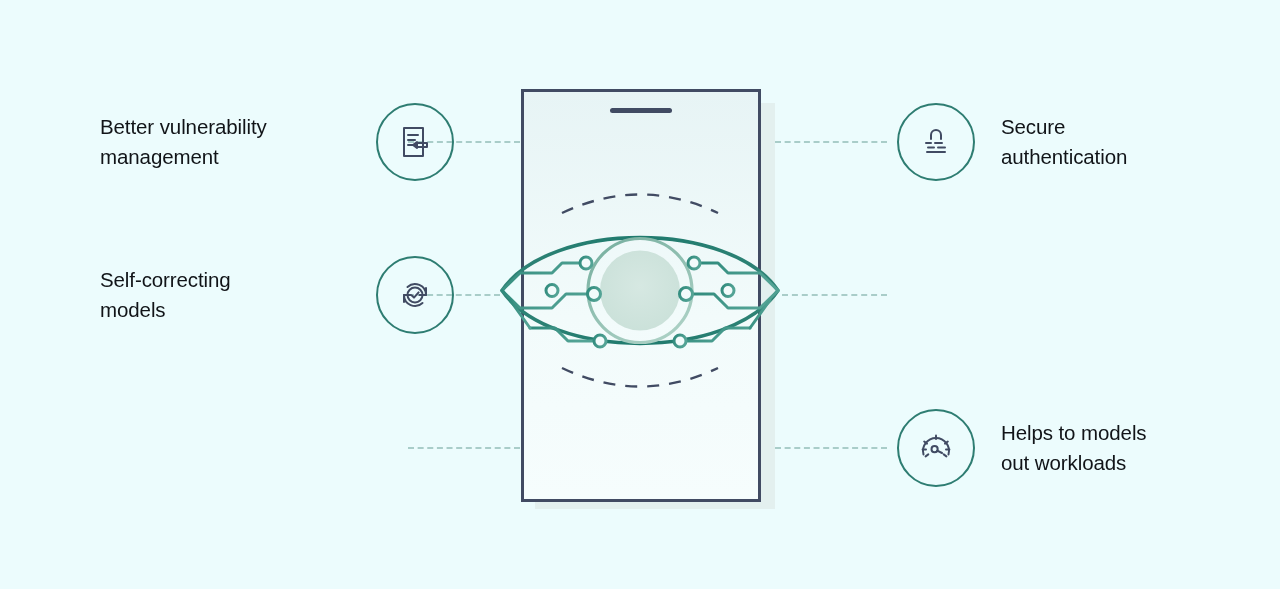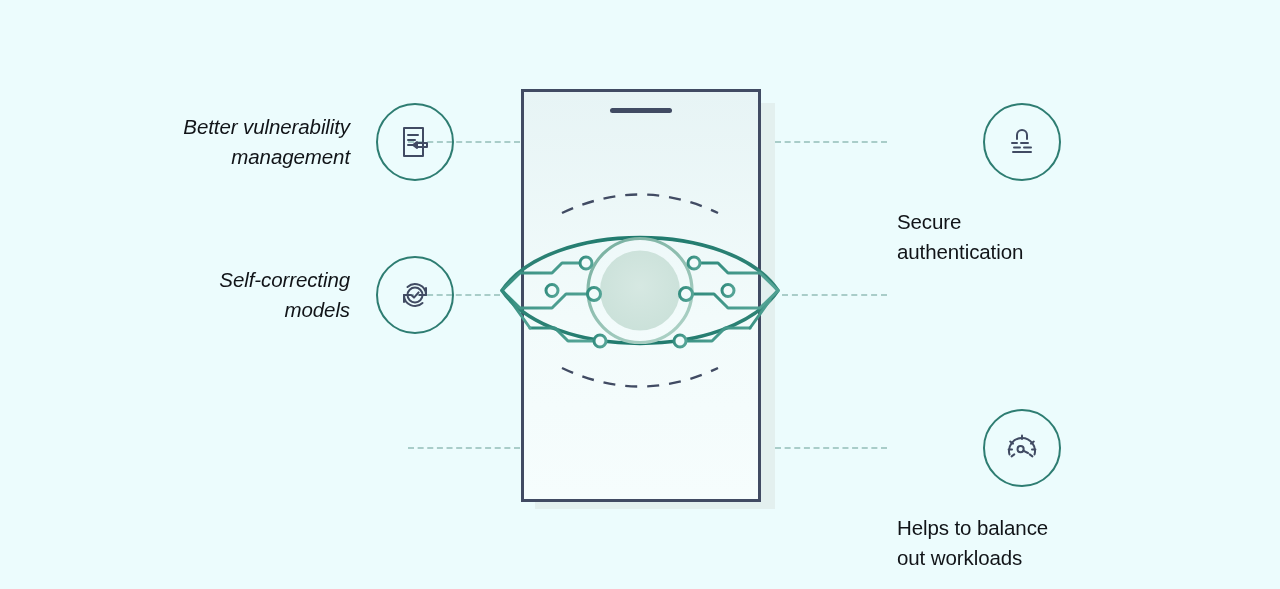--- a/index.html
+++ b/index.html
@@ -23,30 +23,30 @@
   }
 
   
   .feature {
     position: absolute;
     display: flex;
     align-items: center;
     gap: 26px;
   }
   .feature.left  { flex-direction: row; }
-  .feature.right { flex-direction: column; }
+  .feature.right { flex-direction: row; }
 
   .feature-label {
     font-size: 20.5px;
     line-height: 30px;
     color: #111418;
     letter-spacing: -0.1px;
     white-space: pre-line;
   }
-  .feature.left .feature-label  { text-align: right; width: 250px; font-style: italic; }
+  .feature.left .feature-label  { text-align: left; width: 250px; }
   .feature.right .feature-label { text-align: left;  width: 250px; }
 
   .icon-circle {
     width: 78px;
     height: 78px;
     flex: 0 0 78px;
     border-radius: 50%;
     border: 2px solid #2e7d72;
     background: transparent;
     display: flex;
@@ -254,17 +254,17 @@
         <path d="M7.2 12.5 L10 14.6"></path>
         <path d="M30.8 12.5 L28 14.6"></path>
         <path d="M5.6 20.5 L9 20.5"></path>
         <path d="M32.4 20.5 L29 20.5"></path>
         <path d="M8.6 27.4 L11.3 25.4"></path>
         <path d="M29.4 27.4 L26.7 25.4"></path>
         <circle cx="17.6" cy="20.2" r="3.1"></circle>
         <path d="M20.2 21.6 L25 24"></path>
       </svg>
     </div>
-    <div class="feature-label">Helps to balance
+    <div class="feature-label">Helps to models
 out workloads</div>
   </div>
 
 </div>
 
 </body></html>

